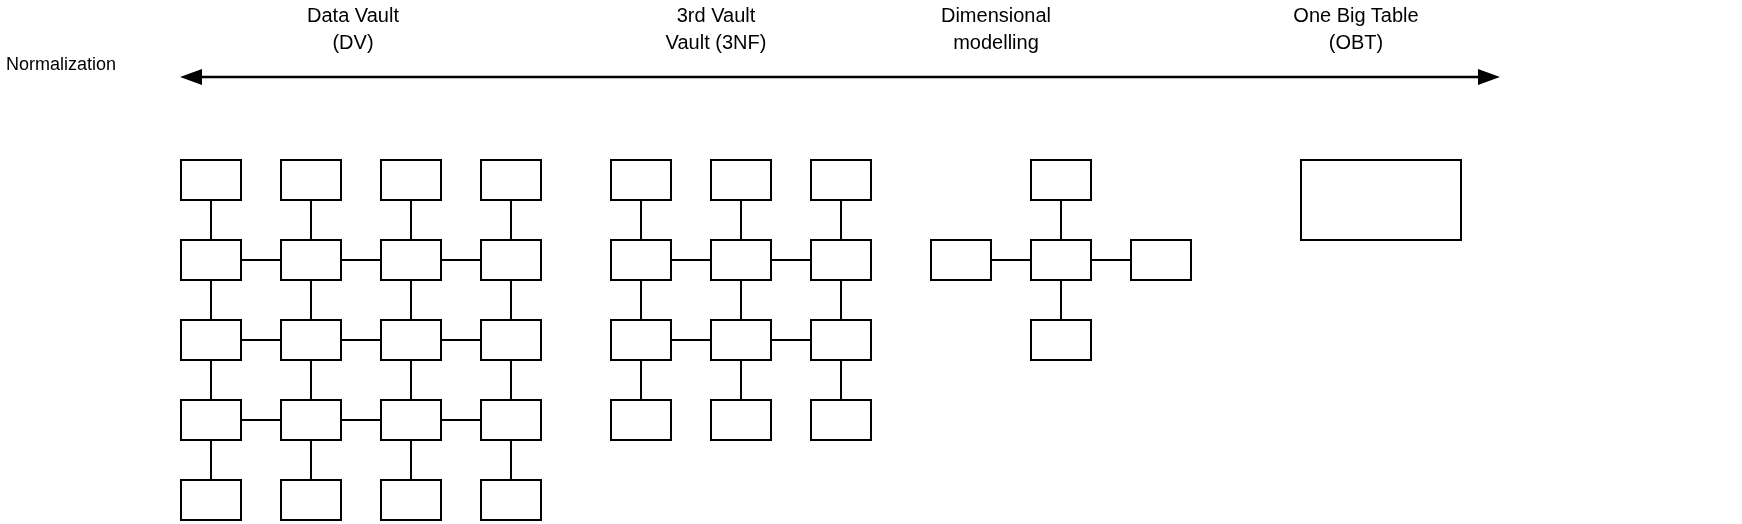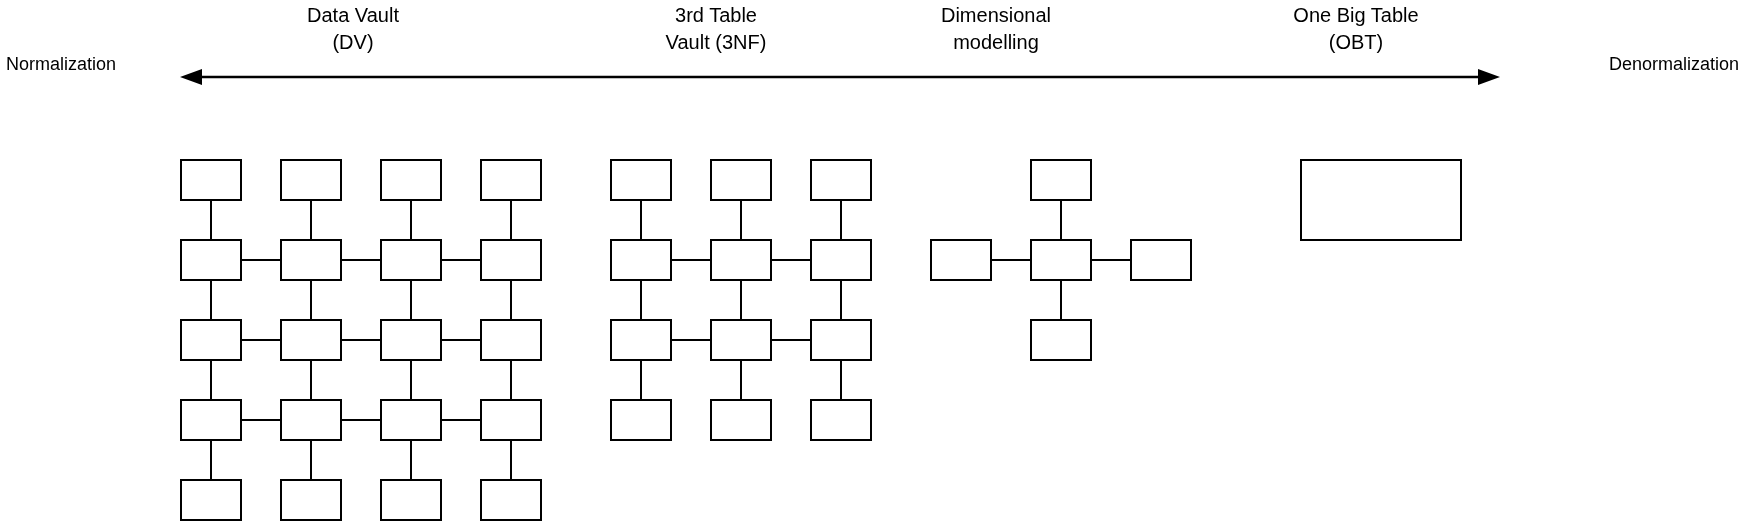--- a/index.html
+++ b/index.html
@@ -35,34 +35,33 @@
 </head>
 <body>
 
 <div class="canvas">
 
   <div class="col-label" id="approach-label-0" style="left: 353px;">
     <div>Data Vault</div>
     <div>(DV)</div>
   </div>
   <div class="col-label" id="approach-label-1" style="left: 716px;">
-    <div>3rd Table</div>
+    <div>3rd Vault</div>
     <div>Vault (3NF)</div>
   </div>
   <div class="col-label" id="approach-label-3" style="left: 1356px;">
     <div>One Big Table</div>
     <div>(OBT)</div>
   </div>
   <div class="col-label" id="approach-label-2" style="left: 996px;">
     <div>Dimensional</div>
     <div>modelling</div>
   </div>
 
   <div class="side-label" id="side-left">Normalization</div>
-  <div class="side-label" id="side-right">Denormalization</div>
 
   <svg id="diagram-svg" width="1742" height="524" viewBox="0 0 1742 524">
       <g>
         <line x1="211" y1="200" x2="211" y2="240" stroke="#000000" stroke-width="2"></line>
         <line x1="211" y1="280" x2="211" y2="320" stroke="#000000" stroke-width="2"></line>
         <line x1="211" y1="360" x2="211" y2="400" stroke="#000000" stroke-width="2"></line>
         <line x1="211" y1="440" x2="211" y2="480" stroke="#000000" stroke-width="2"></line>
         <line x1="311" y1="200" x2="311" y2="240" stroke="#000000" stroke-width="2"></line>
         <line x1="311" y1="280" x2="311" y2="320" stroke="#000000" stroke-width="2"></line>
         <line x1="311" y1="360" x2="311" y2="400" stroke="#000000" stroke-width="2"></line>

